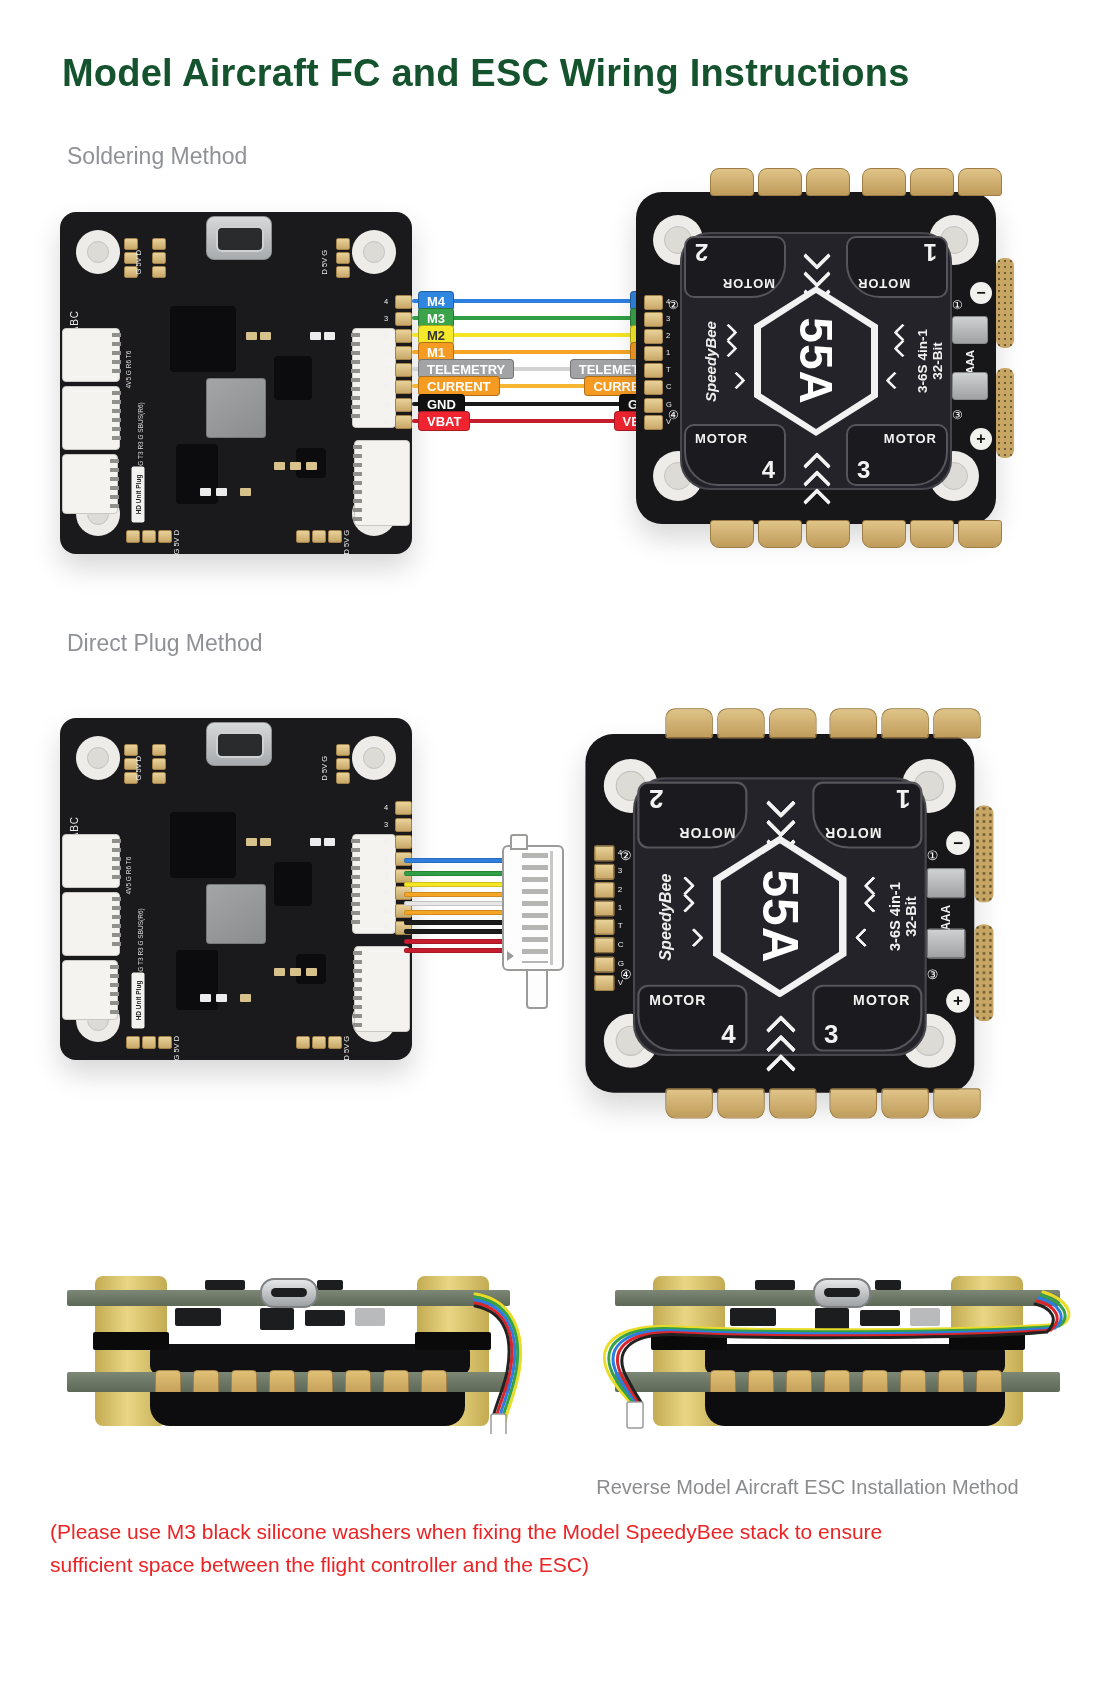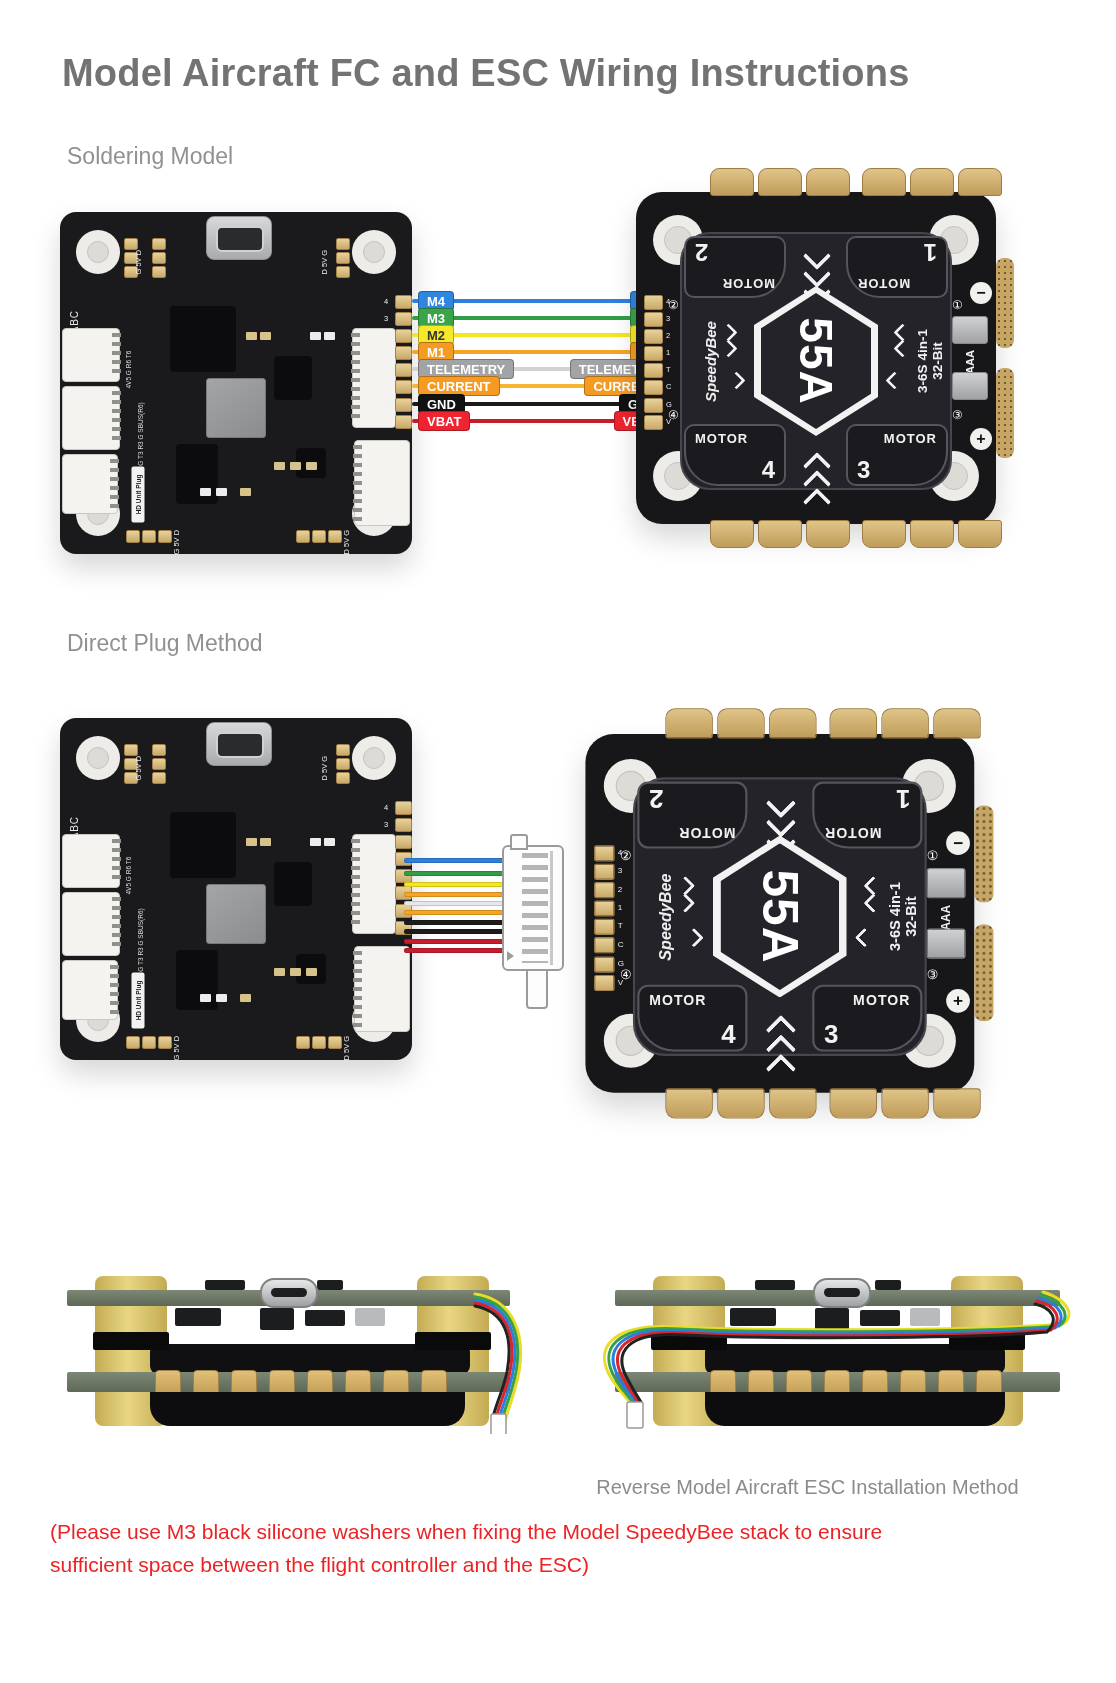--- a/index.html
+++ b/index.html
@@ -1,20 +1,20 @@
 <!DOCTYPE html>
 <html><head>
 <meta charset="utf-8">
 <style>
   html,body{margin:0;padding:0;background:#fff;}
   .canvas{position:relative;width:1116px;height:1683px;background:#ffffff;overflow:hidden;
           font-family:"Liberation Sans",sans-serif;}
   .abs{position:absolute;}
   
-  .title{position:absolute;left:62px;top:52px;font-size:38px;font-weight:700;color:#737373;letter-spacing:.2px;}
+  .title{position:absolute;left:62px;top:52px;font-size:38px;font-weight:700;color:#14532d;letter-spacing:.2px;}
   .seclab{position:absolute;font-size:23px;color:#8f9194;}
   .caption{position:absolute;font-size:20px;color:#8b8c8e;text-align:center;}
   .note{position:absolute;left:50px;top:1516px;width:890px;font-size:21px;line-height:1.55;}
   
   .pcb{position:absolute;background:#1a1a1c;box-shadow:0 14px 28px rgba(0,0,0,.16);}
   .ring{position:absolute;border-radius:50%;background:#edece8;}
   .ring::after{content:"";position:absolute;inset:11px;border-radius:50%;background:#dcdbd6;border:1px solid #c4c3be;}
   .gp{position:absolute;background:linear-gradient(180deg,#e8d29a,#c9a868);border:1px solid #a3824a;border-radius:2px;}
   .tooth{position:absolute;width:42px;height:26px;background:linear-gradient(180deg,#e0c488,#bf9c5b);border:1px solid #9d7d44;}
   .tooth.t{border-radius:9px 9px 3px 3px;top:2px;}
@@ -66,21 +66,21 @@
   .heats{position:absolute;background:#0d0d0f;border-radius:0 0 20px 20px;}
   .esccover{position:absolute;background:#101013;border-radius:8px;}
 </style>
 </head>
 <body>
 
 <div class="canvas">
 
   <h1 class="title" style="margin:0;">Model Aircraft FC and ESC Wiring Instructions</h1>
 
-  <div class="seclab" style="left:67px;top:143px;">Soldering Model</div>
+  <div class="seclab" style="left:67px;top:143px;">Soldering Method</div>
 
   <div class="abs" style="left:60px;top:212px;width:352px;height:342px;">
     <div class="abs" style="width:352px;height:342px;">
       <div class="pcb" style="inset:0;border-radius:16px;"></div>
 
       <div class="ring" style="left:16px;top:18px;width:44px;height:44px;"></div>
       <div class="ring" style="left:292px;top:18px;width:44px;height:44px;"></div>
       <div class="ring" style="left:16px;top:280px;width:44px;height:44px;"></div>
       <div class="ring" style="left:292px;top:280px;width:44px;height:44px;"></div>
 

